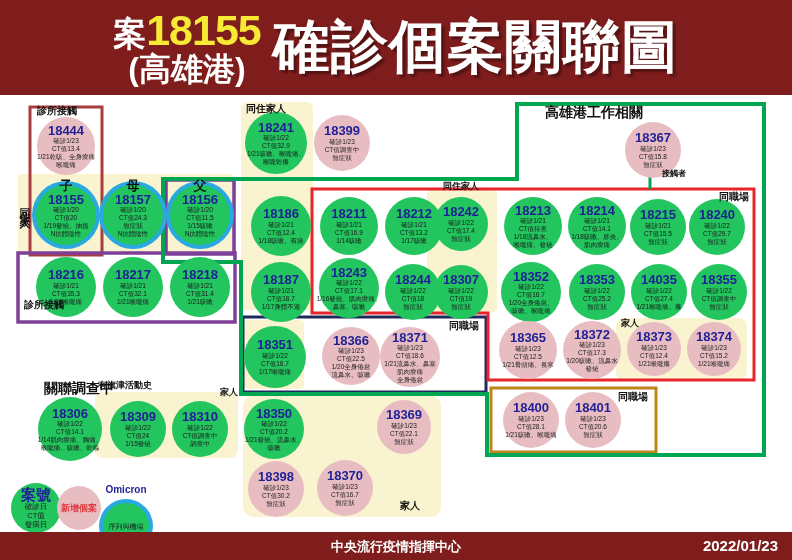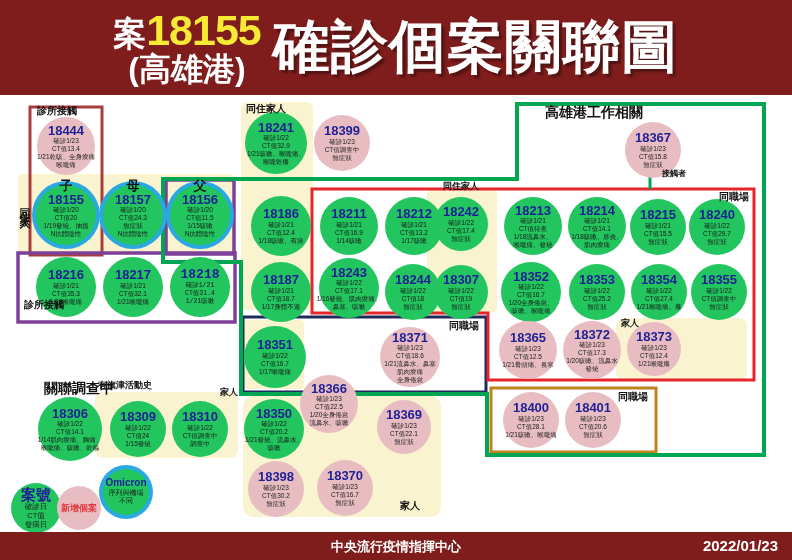--- a/index.html
+++ b/index.html
@@ -84,21 +84,21 @@
       <div class="ln">確診1/21</div>
       <div class="ln">CT值35.3</div>
       <div class="ln">1/20喉嚨痛</div>
     </div>
     <div class="node known" style="left: 103px; top: 257px; width: 60px; height: 60px;">
       <div class="num">18217</div>
       <div class="ln">確診1/21</div>
       <div class="ln">CT值32.1</div>
       <div class="ln">1/21喉嚨痛</div>
     </div>
-    <div class="node known" style="left: 170px; top: 257px; width: 60px; height: 60px; font-family: Liberation Mono, monospace;">
+    <div class="node known" style="left: 170px; top: 257px; width: 60px; height: 60px;">
       <div class="num">18218</div>
       <div class="ln">確診1/21</div>
       <div class="ln">CT值31.4</div>
       <div class="ln">1/21咳嗽</div>
     </div>
     <div class="node known" style="left: 245px; top: 112px; width: 62px; height: 62px;">
       <div class="num">18241</div>
       <div class="ln">確診1/22</div>
       <div class="ln">CT值32.9</div>
       <div class="ln">1/21咳嗽、喉嚨痛、</div>
@@ -198,38 +198,38 @@
       <div class="ln">1/20全身倦怠、</div>
       <div class="ln">咳嗽、喉嚨痛</div>
     </div>
     <div class="node known" style="left: 569px; top: 264px; width: 56px; height: 56px;">
       <div class="num">18353</div>
       <div class="ln">確診1/22</div>
       <div class="ln">CT值25.2</div>
       <div class="ln">無症狀</div>
     </div>
     <div class="node known" style="left: 631px; top: 264px; width: 56px; height: 56px;">
-      <div class="num">18354</div>
+      <div class="num">14035</div>
       <div class="ln">確診1/22</div>
       <div class="ln">CT值27.4</div>
       <div class="ln">1/21喉嚨痛、癢</div>
     </div>
     <div class="node known" style="left: 691px; top: 264px; width: 56px; height: 56px;">
       <div class="num">18355</div>
       <div class="ln">確診1/22</div>
       <div class="ln">CT值調查中</div>
       <div class="ln">無症狀</div>
     </div>
     <div class="node known" style="left: 244px; top: 326px; width: 62px; height: 62px;">
       <div class="num">18351</div>
       <div class="ln">確診1/22</div>
       <div class="ln">CT值16.7</div>
       <div class="ln">1/17喉嚨痛</div>
     </div>
-    <div class="node new" style="left: 300px; top: 327px; width: 58px; height: 58px; margin-top: 48px;">
+    <div class="node new" style="left: 322px; top: 327px; width: 58px; height: 58px;">
       <div class="num">18366</div>
       <div class="ln">確診1/23</div>
       <div class="ln">CT值22.5</div>
       <div class="ln">1/20全身倦怠</div>
       <div class="ln">流鼻水、咳嗽</div>
     </div>
     <div class="node new" style="left: 380px; top: 327px; width: 60px; height: 60px;">
       <div class="num">18371</div>
       <div class="ln">確診1/23</div>
       <div class="ln">CT值18.6</div>
@@ -248,20 +248,26 @@
       <div class="ln">確診1/23</div>
       <div class="ln">CT值17.3</div>
       <div class="ln">1/20咳嗽、流鼻水</div>
       <div class="ln">發燒</div>
     </div>
     <div class="node new" style="left: 627px; top: 322px; width: 54px; height: 54px;">
       <div class="num">18373</div>
       <div class="ln">確診1/23</div>
       <div class="ln">CT值12.4</div>
       <div class="ln">1/21喉嚨癢</div>
+    </div>
+    <div class="node new" style="left: 687px; top: 322px; width: 54px; height: 54px;">
+      <div class="num">18374</div>
+      <div class="ln">確診1/23</div>
+      <div class="ln">CT值15.2</div>
+      <div class="ln">1/21喉嚨痛</div>
     </div>
     <div class="node known" style="left: 244px; top: 399px; width: 60px; height: 60px;">
       <div class="num">18350</div>
       <div class="ln">確診1/22</div>
       <div class="ln">CT值20.2</div>
       <div class="ln">1/21發燒、流鼻水、</div>
       <div class="ln">咳嗽</div>
     </div>
     <div class="node new" style="left: 377px; top: 400px; width: 54px; height: 54px;">
       <div class="num">18369</div>
@@ -314,21 +320,21 @@
     </div>
     <div class="node known" style="left: 11px; top: 483px; width: 50px; height: 50px;">
       <div class="num" style="font-size: 15px; text-align: right;">案號</div>
       <div class="ln" style="font-size: 7.5px;">確診日</div>
       <div class="ln" style="font-size: 7.5px;">CT值</div>
       <div class="ln" style="font-size: 7.5px;">發病日</div>
     </div>
     <div class="node new" style="left: 57px; top: 486px; width: 44px; height: 44px;">
       <div class="ln" style="font-size: 9px; color: rgb(224, 58, 64); font-weight: bold;">新增個案</div>
     </div>
-    <div class="node known ring" style="left: 103px; top: 469px; width: 46px; height: 46px;">
+    <div class="node known ring" style="left: 103px; top: 503px; width: 46px; height: 46px; gap: 27px;">
       <div class="num" style="font-size: 10px;">Omicron</div>
       <div class="ln" style="font-size: 7px;">序列與機場</div>
       <div class="ln" style="font-size: 7px;">不同</div>
     </div>
     <div class="glabel" style="left: 37px; top: 106px; font-size: 10px;">診所接觸</div>
     <div class="glabel" style="left: 66px; top: 179px; font-size: 13px; transform: translateX(-50%);">子</div>
     <div class="glabel" style="left: 133px; top: 179px; font-size: 13px; transform: translateX(-50%);">母</div>
     <div class="glabel" style="left: 200px; top: 179px; font-size: 13px; transform: translateX(-50%);">父</div>
     <div class="glabel vert" style="left: 19px; top: 200px; font-size: 11px;">同住家人</div>
     <div class="glabel" style="left: 24px; top: 300px; font-size: 10px;">診所接觸</div>

